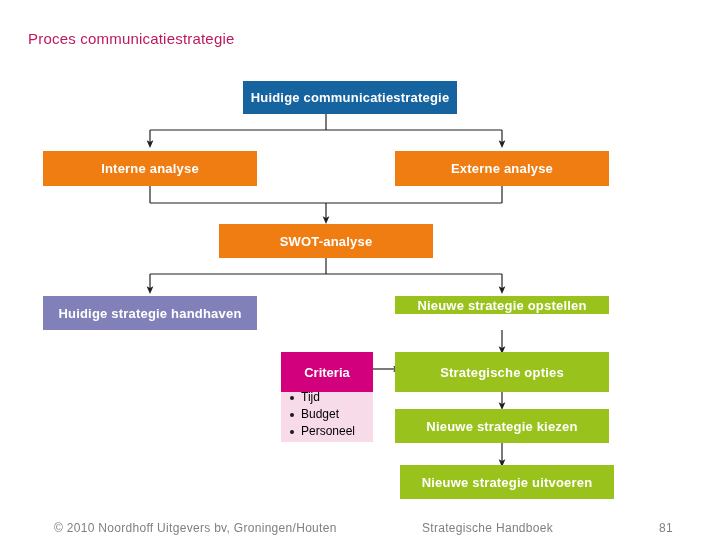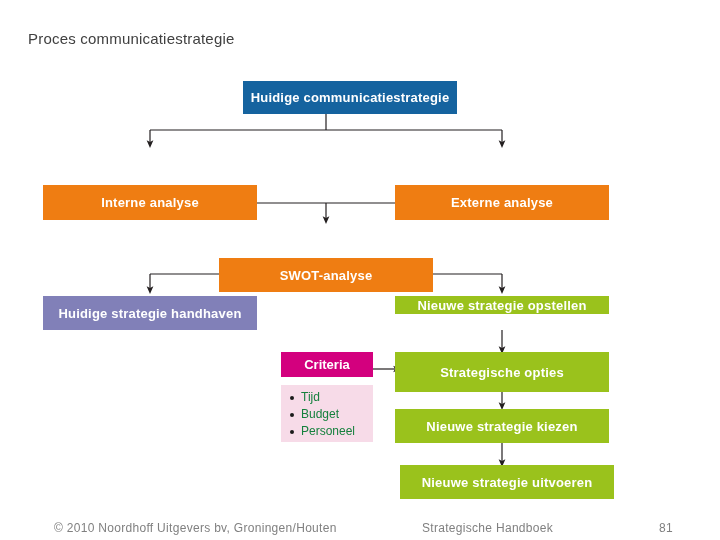--- a/index.html
+++ b/index.html
@@ -15,72 +15,72 @@
     width: 720px;
     height: 540px;
     background: #ffffff;
     overflow: hidden;
   }
   #page-title {
     position: absolute;
     left: 28px;
     top: 30px;
     font-size: 15px;
-    color: #404040;
+    color: #be185d;
     letter-spacing: 0.2px;
     white-space: nowrap;
   }
   .box {
     position: absolute;
     display: flex;
     align-items: center;
     justify-content: center;
     color: #ffffff;
     font-weight: bold;
     font-size: 13px;
     letter-spacing: 0.2px;
     text-align: center;
     box-sizing: border-box;
     line-height: 1;
   }
   .box-blue   { background: #15639f; }
-  .box-orange { background: #ef7d12; margin-top: 34px; }
+  .box-orange { background: #ef7d12; }
   .box-purple { background: #8180b8; }
   .box-green  { background: #9ac21c; }
 
   
   #criteria-group {
     position: absolute;
     left: 281px;
     top: 352px;
     width: 92px;
     height: 90px;
   }
   #criteria-header {
     position: absolute;
     left: 0; top: 0;
-    width: 92px; height: 25px;
+    width: 92px; height: 40px;
     display: flex; align-items: center; justify-content: center;
     background: #d3007e;
     color: #fff; font-weight: bold; font-size: 13px;
   }
   #criteria-list-bg {
     position: absolute;
     left: 0; top: 33px;
     width: 92px; height: 57px;
     background: #f7dbe8;
   }
   #criteria-list {
     position: absolute;
     left: 0; top: 34px;
     width: 92px;
     margin: 0;
     padding: 3px 0 0 20px;
     list-style: none;
-    color: #15803d;
+    color: #000000;
     font-size: 12px;
     line-height: 17px;
   }
   #criteria-list li {
     position: relative;
     white-space: nowrap;
   }
   #criteria-list li::before {
     content: "";
     position: absolute;

